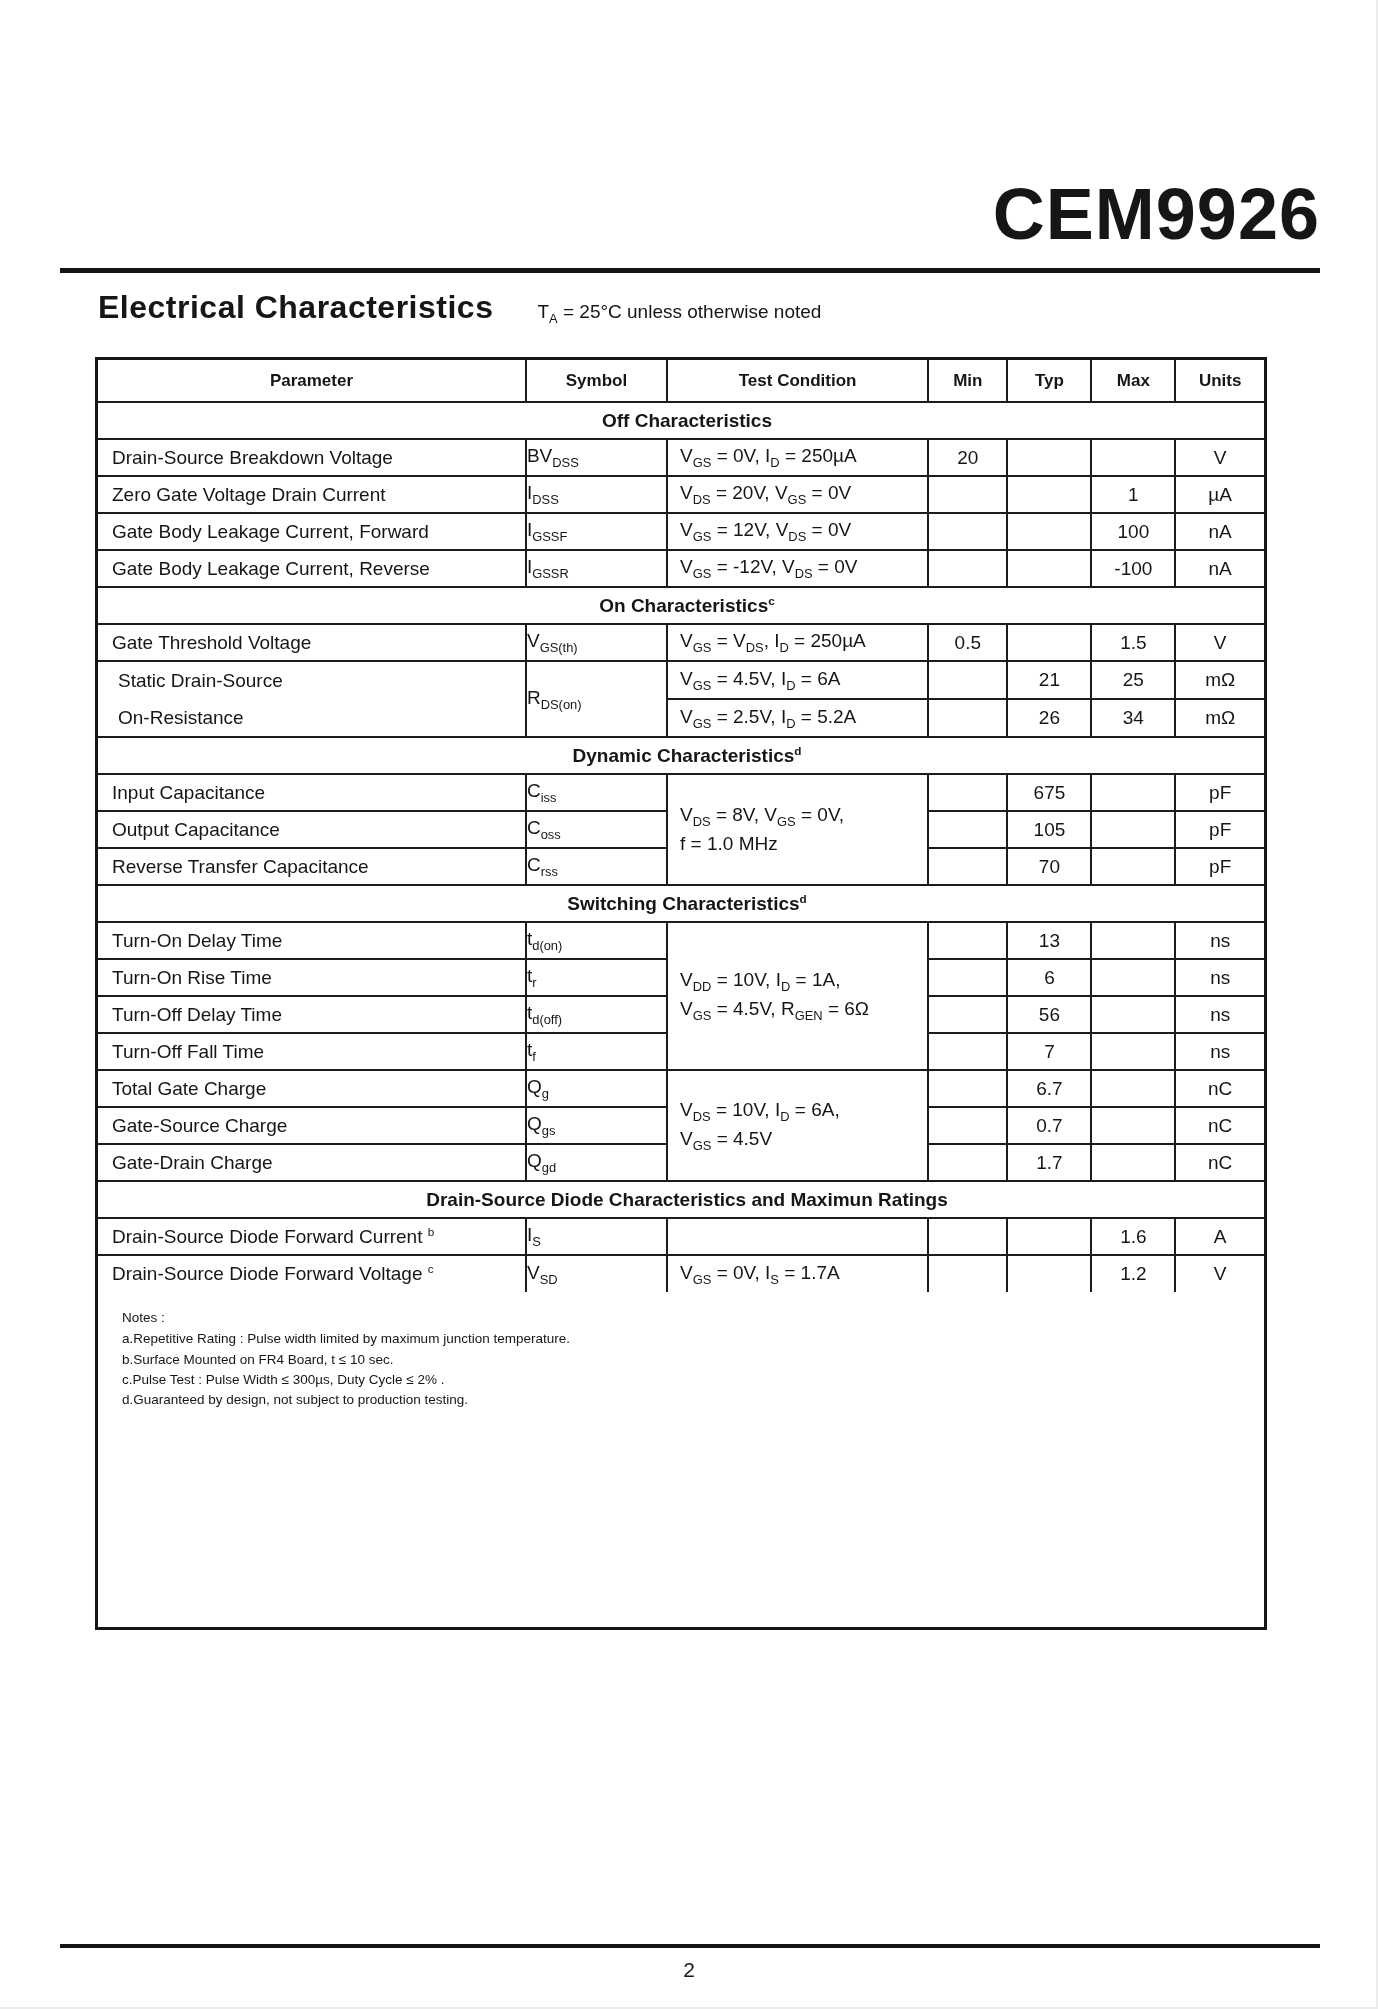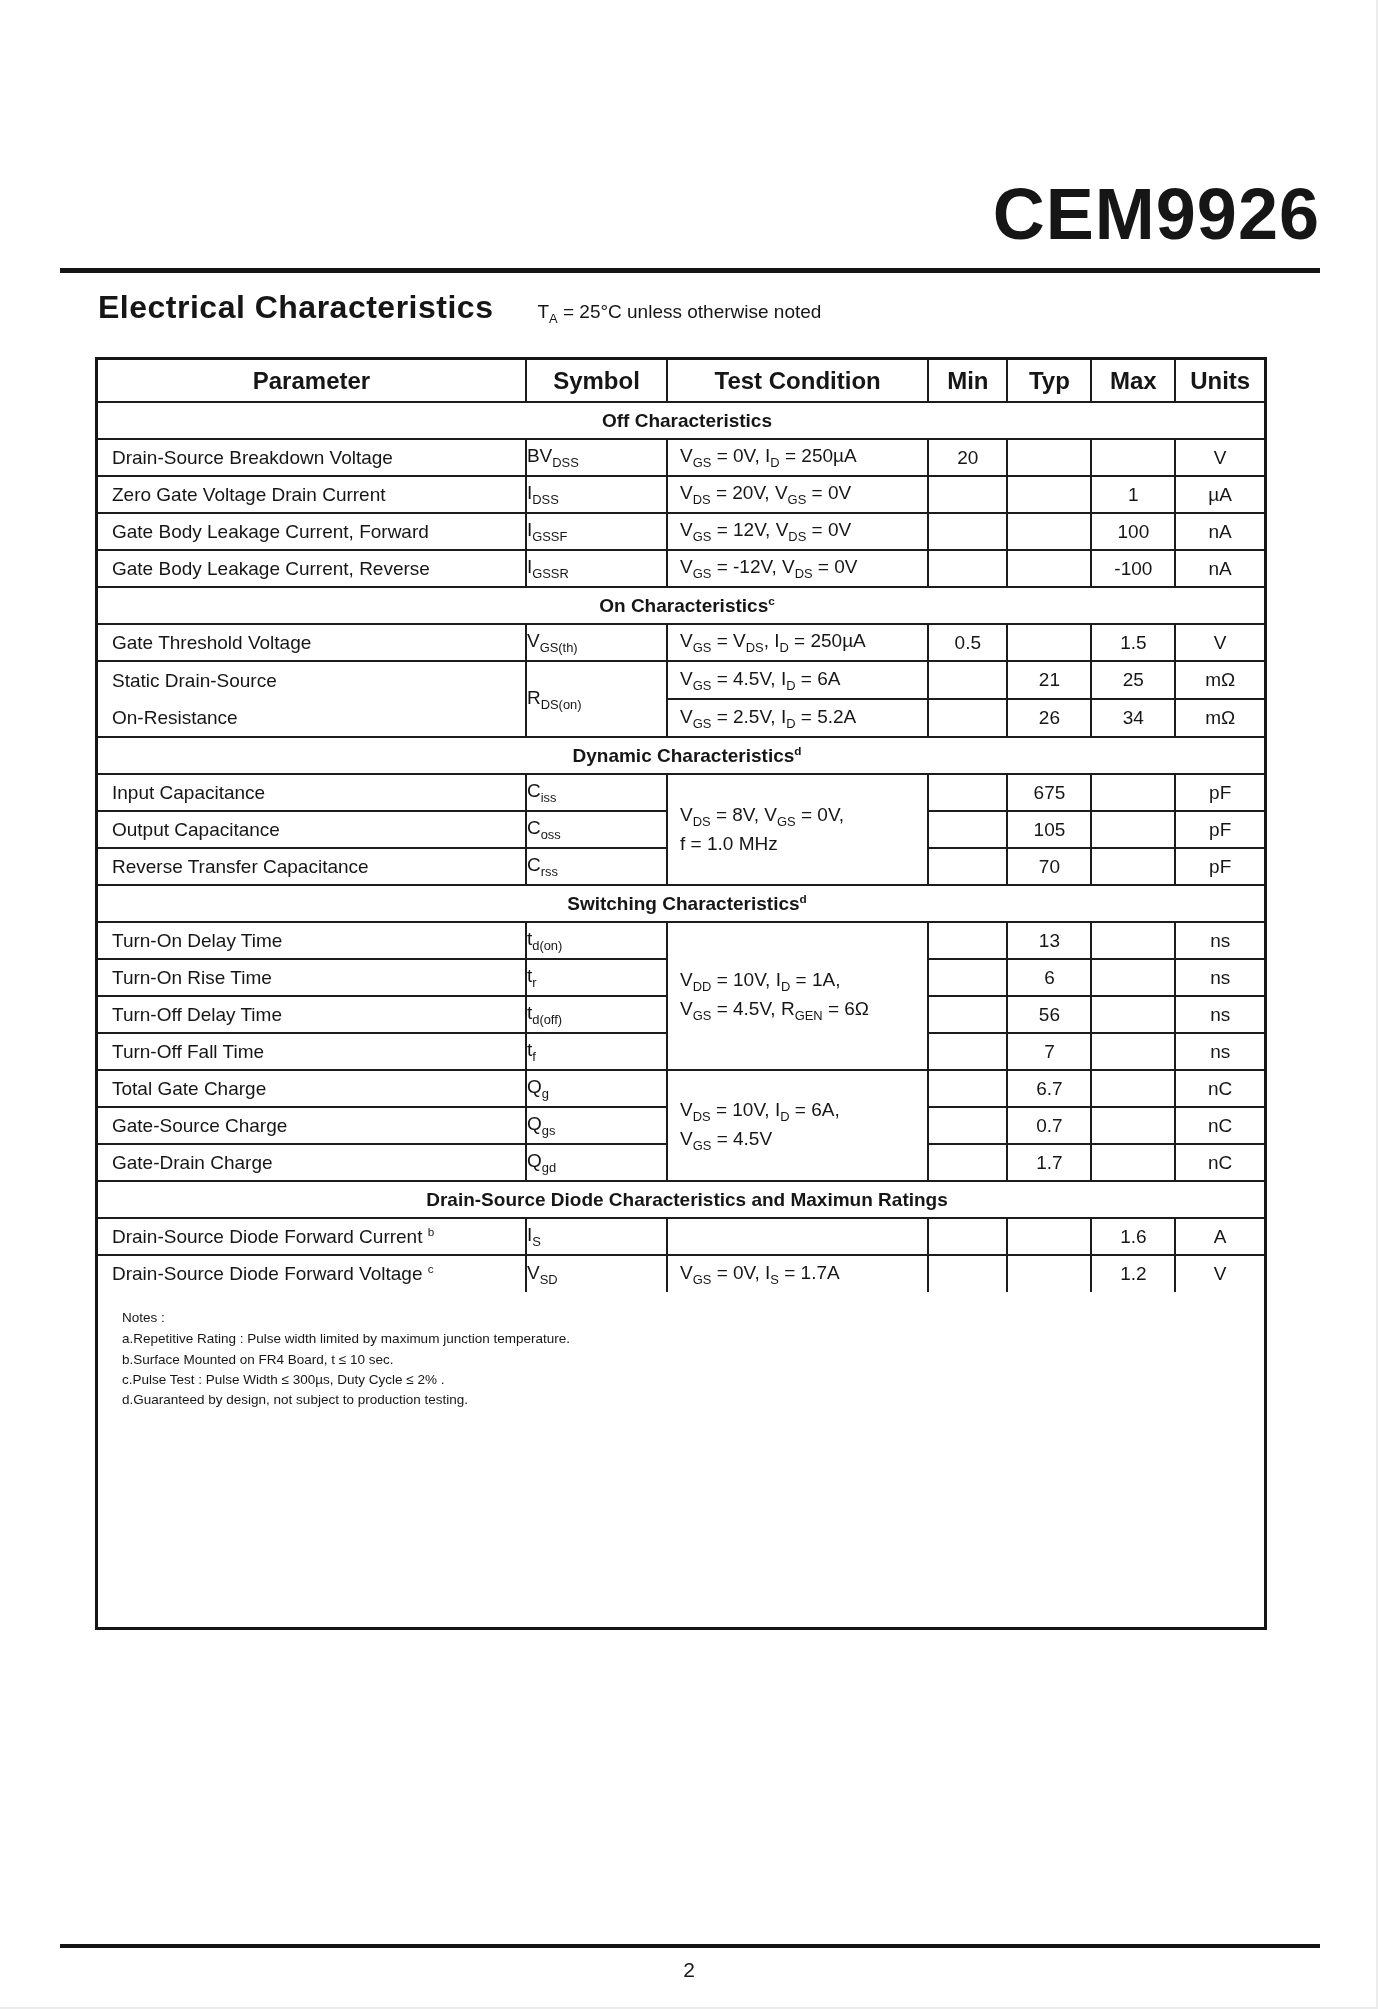--- a/index.html
+++ b/index.html
@@ -61,21 +61,21 @@
     border-collapse: collapse;
     border-style: hidden; 
     table-layout: fixed;
   }
   .spec-table th, .spec-table td {
     border: 2px solid #1c1c1c;
     overflow: hidden;
   }
   .spec-table thead th {
     height: 42px;
-    font-size: 24px;
+    font-size: 17px;
     font-weight: bold;
     text-align: center;
     vertical-align: middle;
   }
   .spec-table tbody td {
     height: 37px;
     font-size: 19px;
     vertical-align: middle;
   }
   .col-param  { width: 36.7%; }
@@ -93,21 +93,21 @@
     margin-left: 12px;
   }
   .param-cell {
     text-align: left;
     padding-left: 14px;
   }
   td.param-stack { padding: 0; }
   .param-stack .stack-line {
     height: 37px;
     line-height: 37px;
-    padding-left: 14px;
+    padding-left: 20px;
     text-align: left;
   }
   .symbol-cell { text-align: left; }
   .cond-cell {
     text-align: left;
     padding-left: 12px;
     line-height: 1.4;
   }
   .num-cell { text-align: center; }
   .spec-table sub { font-size: 0.68em; }

